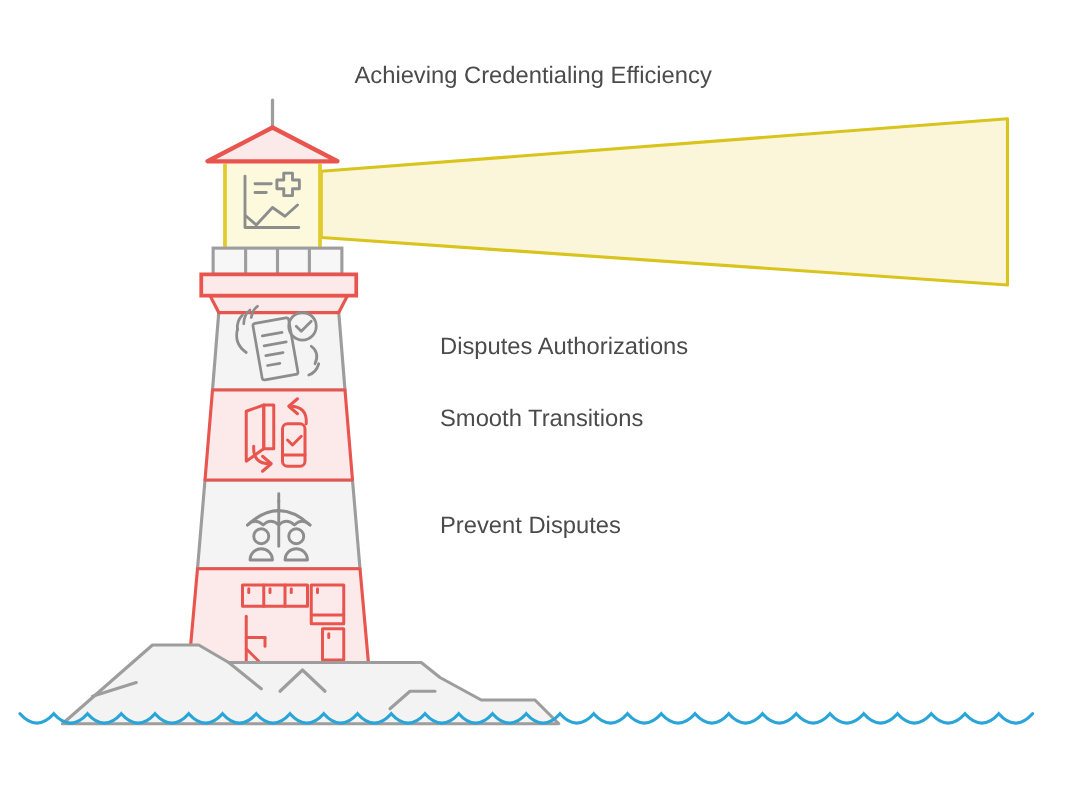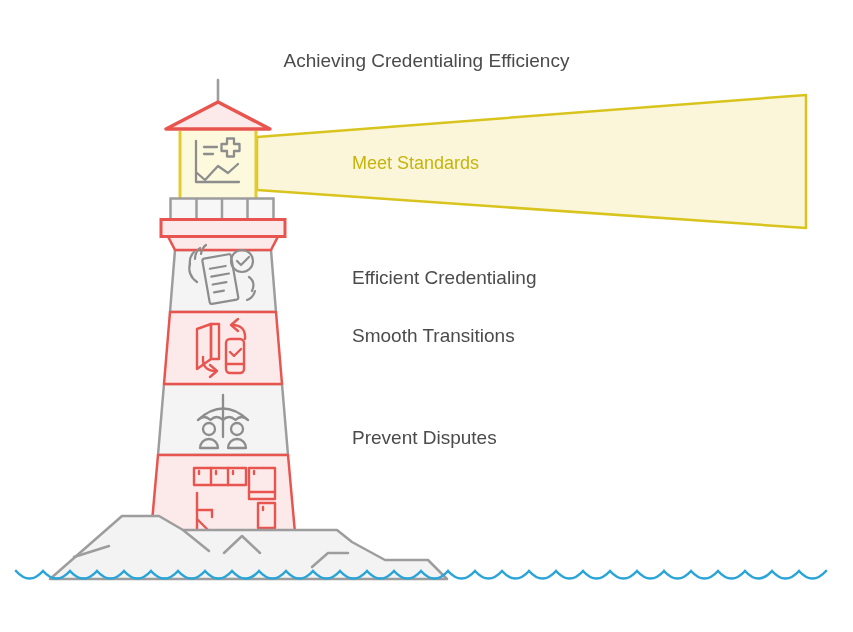--- a/index.html
+++ b/index.html
@@ -3,21 +3,21 @@
 <meta charset="utf-8">
 <style>
   html,body{margin:0;padding:0;background:#ffffff;}
   .canvas{position:relative;width:853px;height:632px;background:#ffffff;overflow:hidden;
           font-family:"Liberation Sans", sans-serif;}
   .canvas svg{position:absolute;left:0;top:0;}
   .txt{position:absolute;white-space:nowrap;}
   .title{top:49px;left:0;width:853px;text-align:center;font-size:19px;line-height:24px;color:#4b4b4b;}
   .beam-label{top:151px;left:352px;font-size:18px;line-height:24px;color:#c5b40b;}
   .tier-label{left:352px;font-size:19px;line-height:24px;color:#4b4b4b;}
-  .l1{top:266px;} .l2{top:324px;} .l3{top:426px;} .l4{top:481px;}
+  .l1{top:266px;} .l2{top:324px;} .l3{top:409px;} .l4{top:481px;}
 </style>
 </head>
 <body>
 
 <div class="canvas">
 
   <svg width="853" height="632" viewBox="0 0 853 632">
 
     <g>
       <path d="M257,137 L806,95 L806,228 L257,190 Z" fill="#fbf6d8" fill-opacity="0.95" stroke="#d8c41d" stroke-width="2.5" stroke-linejoin="round"></path>
@@ -124,17 +124,16 @@
       <path d="M224,553 L242,536 L260,553" fill="none"></path>
       <path d="M312,567 L328,553 L348,553" fill="none"></path>
     </g>
 
     <g>
       <path fill="none" stroke="#2aa5d8" stroke-width="2.6" stroke-linecap="round" d="M16,571 q13.5,15 27,0 q13.5,15 27,0 q13.5,15 27,0 q13.5,15 27,0 q13.5,15 27,0 q13.5,15 27,0 q13.5,15 27,0 q13.5,15 27,0 q13.5,15 27,0 q13.5,15 27,0 q13.5,15 27,0 q13.5,15 27,0 q13.5,15 27,0 q13.5,15 27,0 q13.5,15 27,0 q13.5,15 27,0 q13.5,15 27,0 q13.5,15 27,0 q13.5,15 27,0 q13.5,15 27,0 q13.5,15 27,0 q13.5,15 27,0 q13.5,15 27,0 q13.5,15 27,0 q13.5,15 27,0 q13.5,15 27,0 q13.5,15 27,0 q13.5,15 27,0 q13.5,15 27,0 q13.5,15 27,0"></path>
     </g>
   </svg>
 
   <div class="txt title">Achieving Credentialing Efficiency</div>
-  <div class="txt beam-label">Meet Standards</div>
-  <div class="txt tier-label l1">Efficient Credentialing</div>
+  <div class="txt tier-label l1">Disputes Authorizations</div>
   <div class="txt tier-label l2">Smooth Transitions</div>
   <div class="txt tier-label l3">Prevent Disputes</div>
 </div>
 
 </body></html>

